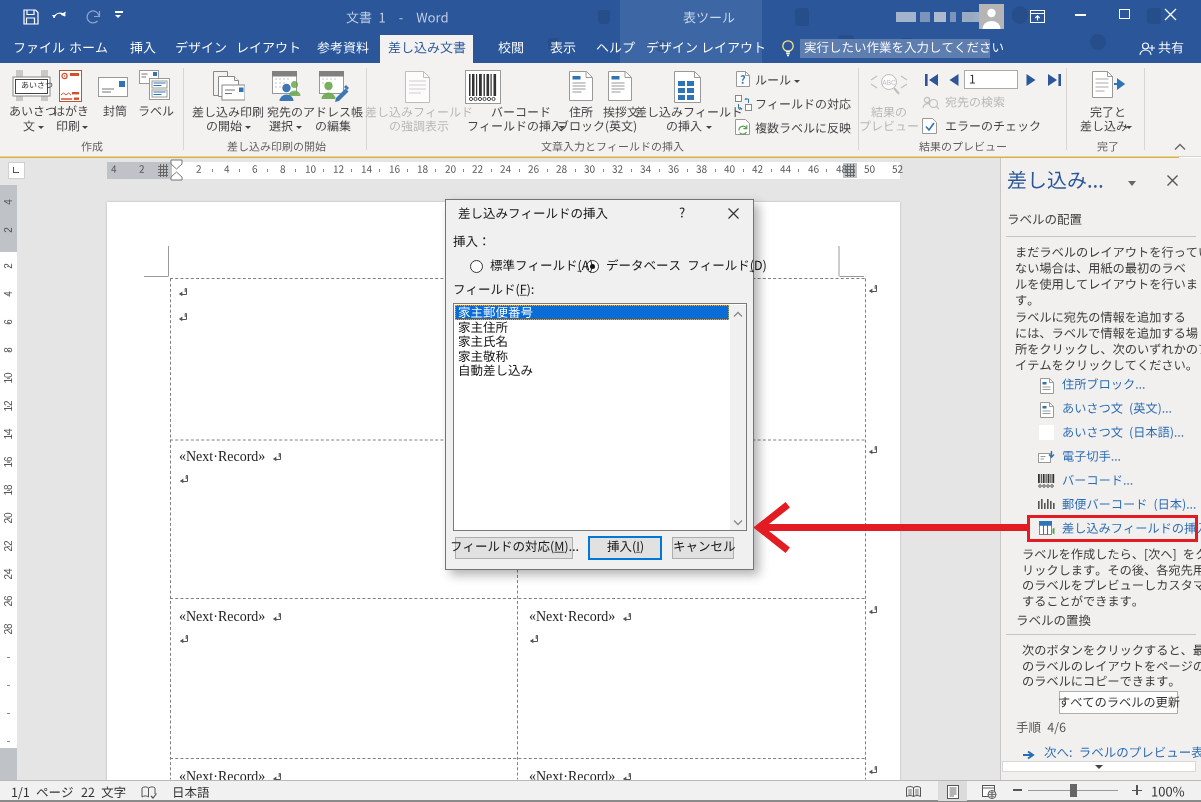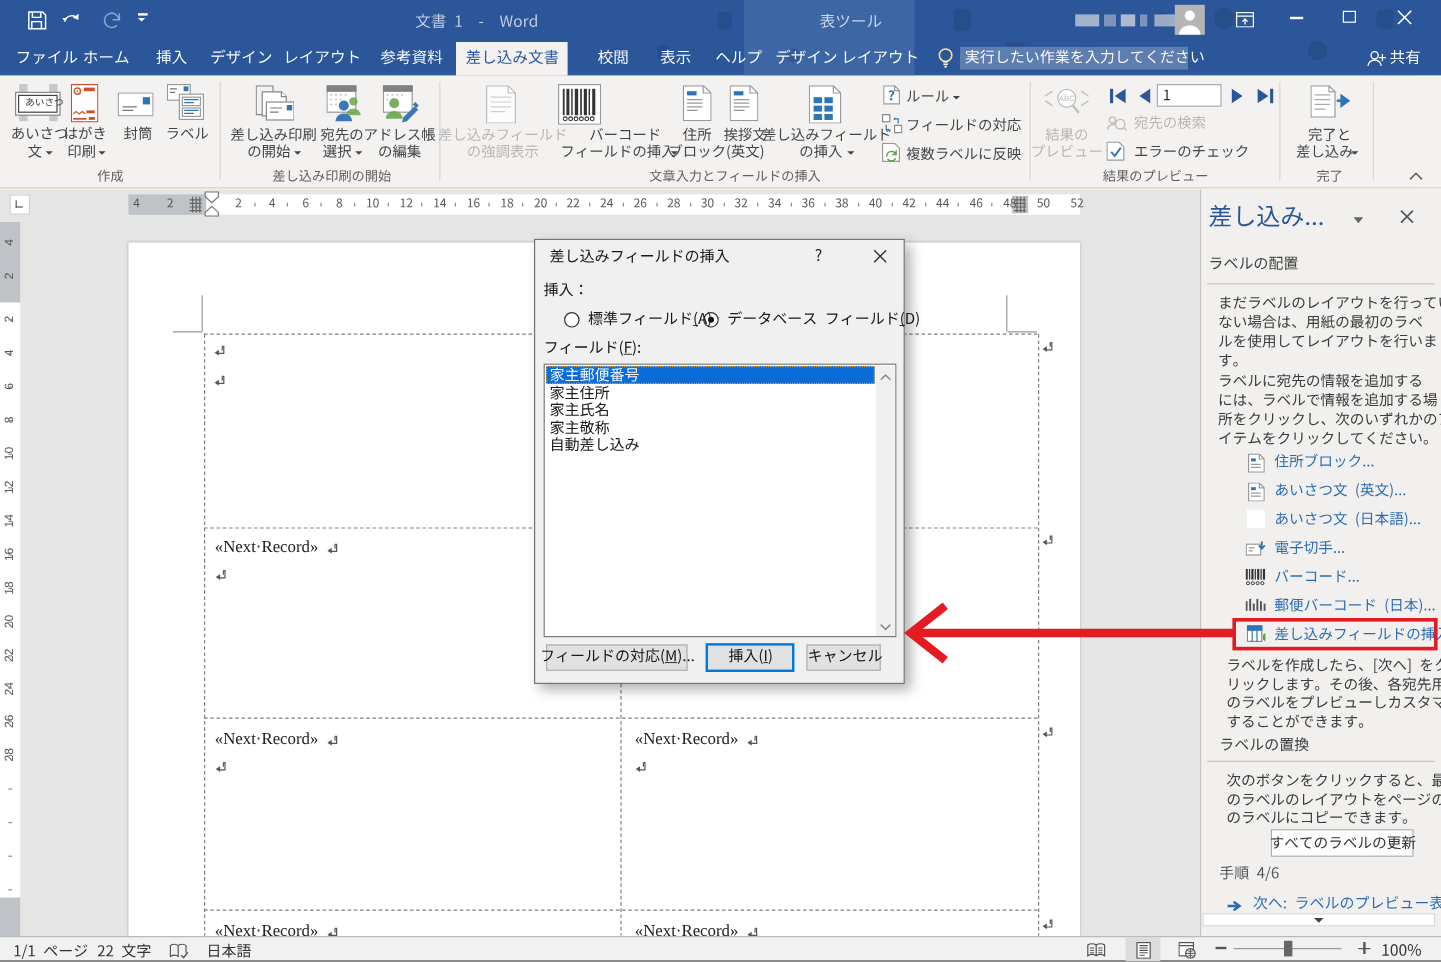--- a/index.html
+++ b/index.html
@@ -1,15 +1,15 @@
 <!DOCTYPE html>
 <html><head><meta charset="utf-8"><style>
 *{margin:0;padding:0;box-sizing:border-box}
 html,body{width:1201px;height:802px;overflow:hidden;font-family:"Liberation Sans",sans-serif}
-#app{position:relative;width:1179px;height:802px;background:#fef9c3}
+#app{position:relative;width:1179px;height:802px;background:#eab308}
 .tx{position:absolute;overflow:visible}
 .abs{position:absolute}
 </style></head><body>
 <div id="app">
     <div class="abs" style="left:0;top:0;width:1201px;height:63px;background:#2b579a"></div>
     <div class="abs" style="left:620px;top:0;width:142px;height:63px;background:#3c66a4"></div>
     <div class="abs" style="left:0;top:63px;width:1201px;height:94px;background:#f3f2f1;border-bottom:1px solid #d4d2d0"></div>
     <div class="abs" style="left:0;top:158px;width:1201px;height:644px;background:#e5e5e5"></div>
     <svg class="abs" style="left:22px;top:8px" width="120" height="18" fill="none" stroke="#fff" stroke-width="1.2">
 <path d="M2 2 h11.5 l2.5 2.5 V16 H2 Z"></path>

